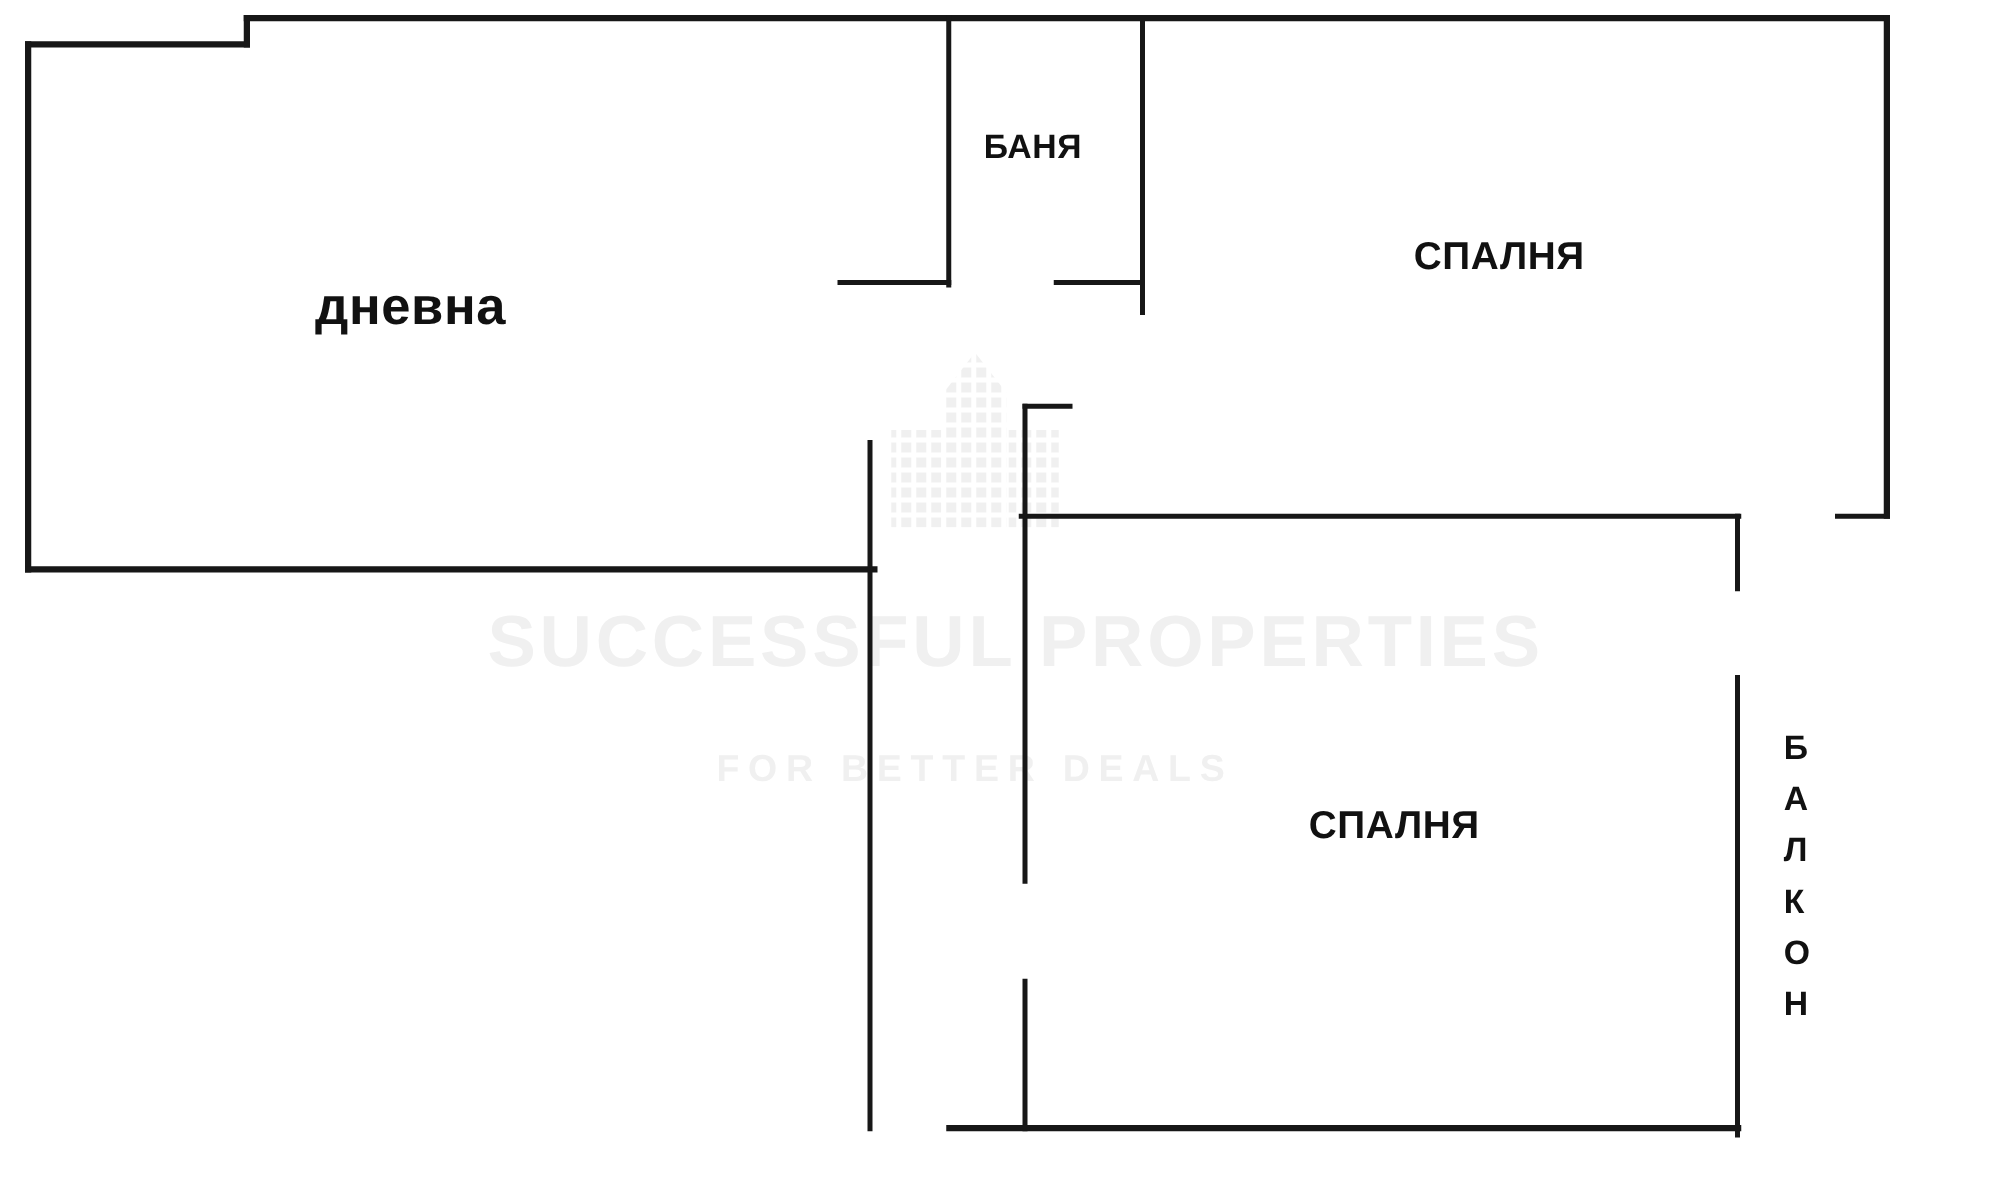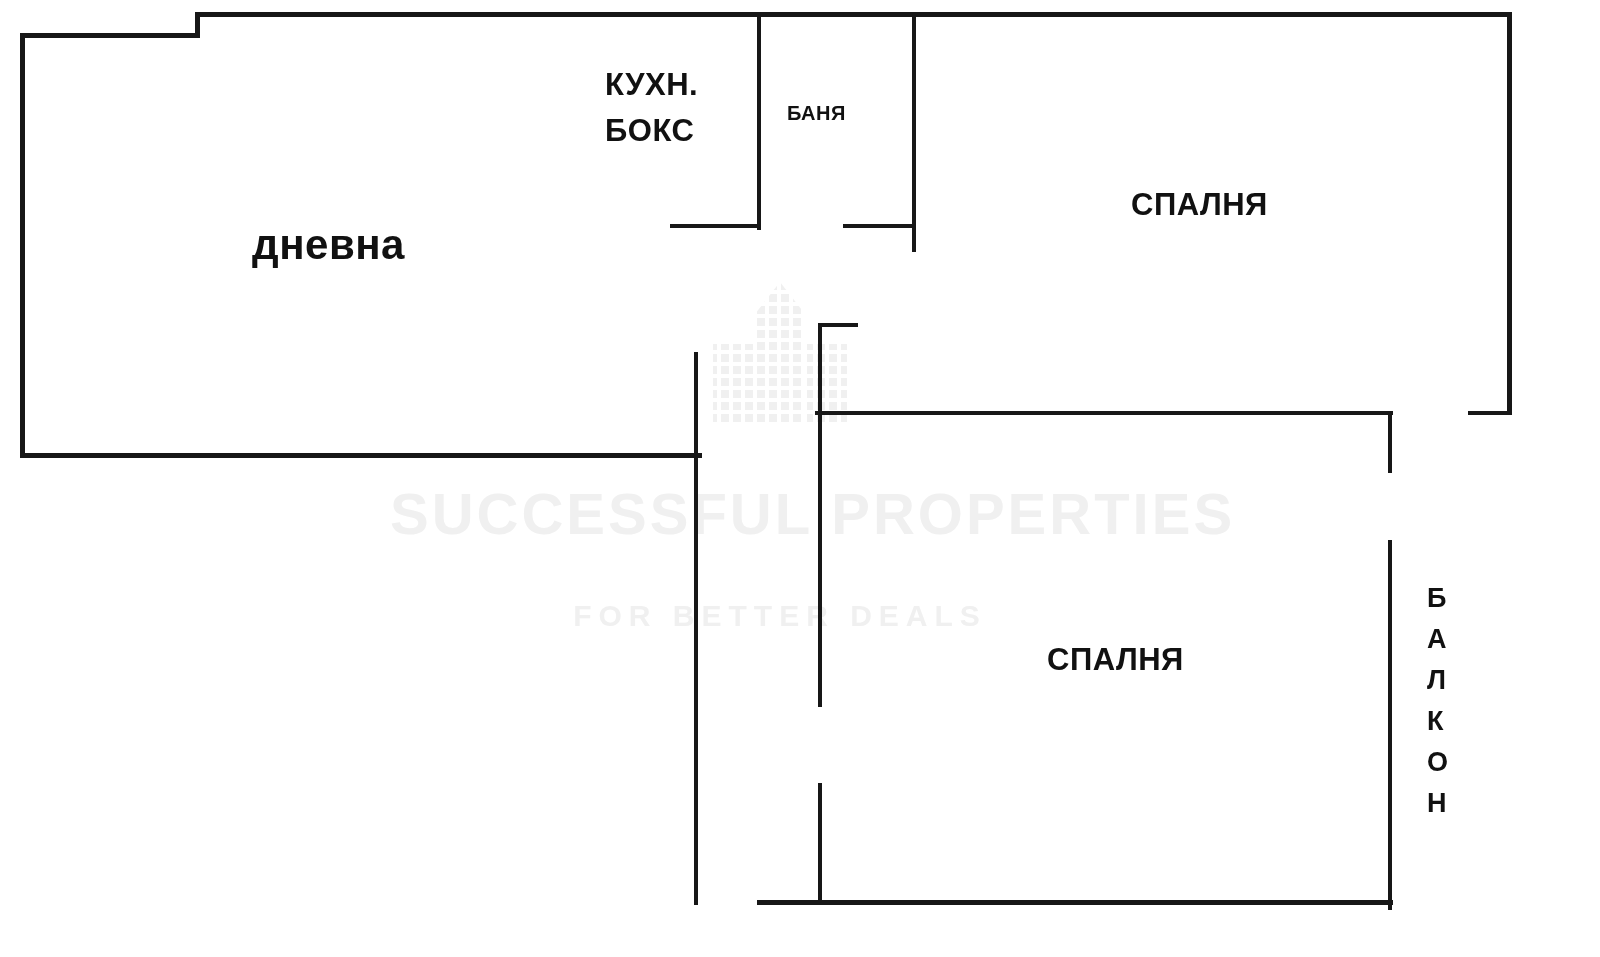--- a/index.html
+++ b/index.html
@@ -94,25 +94,21 @@
       <div class="wall" style="left: 818px; top: 323px; width: 4px; height: 384px;"></div>
       <div class="wall" style="left: 818px; top: 783px; width: 4px; height: 122px;"></div>
       <div class="wall" style="left: 815px; top: 411px; width: 578px; height: 4px;"></div>
       <div class="wall" style="left: 1468px; top: 411px; width: 44px; height: 4px;"></div>
       <div class="wall" style="left: 1507px; top: 12px; width: 5px; height: 403px;"></div>
       <div class="wall" style="left: 1388px; top: 411px; width: 4px; height: 62px;"></div>
       <div class="wall" style="left: 1388px; top: 540px; width: 4px; height: 370px;"></div>
       <div class="wall" style="left: 757px; top: 900px; width: 636px; height: 5px;"></div>
     </div>
   <div class="layer" id="labels-layer">
-      <div class="room-label" style="left: 605px; top: 62px; font-size: 31px; line-height: 46px;">
-        <div>КУХН.</div>
-        <div>БОКС</div>
-      </div>
-      <div class="room-label" style="left: 787px; top: 101px; font-size: 20px;">
+      <div class="room-label" style="left: 787px; top: 101px; font-size: 27px;">
         <div>БАНЯ</div>
       </div>
       <div class="room-label" style="left: 1131px; top: 186px; font-size: 31px;">
         <div>СПАЛНЯ</div>
       </div>
       <div class="room-label" style="left: 252px; top: 219px; font-size: 42px;">
         <div>дневна</div>
       </div>
       <div class="room-label" style="left: 1047px; top: 641px; font-size: 31px;">
         <div>СПАЛНЯ</div>

